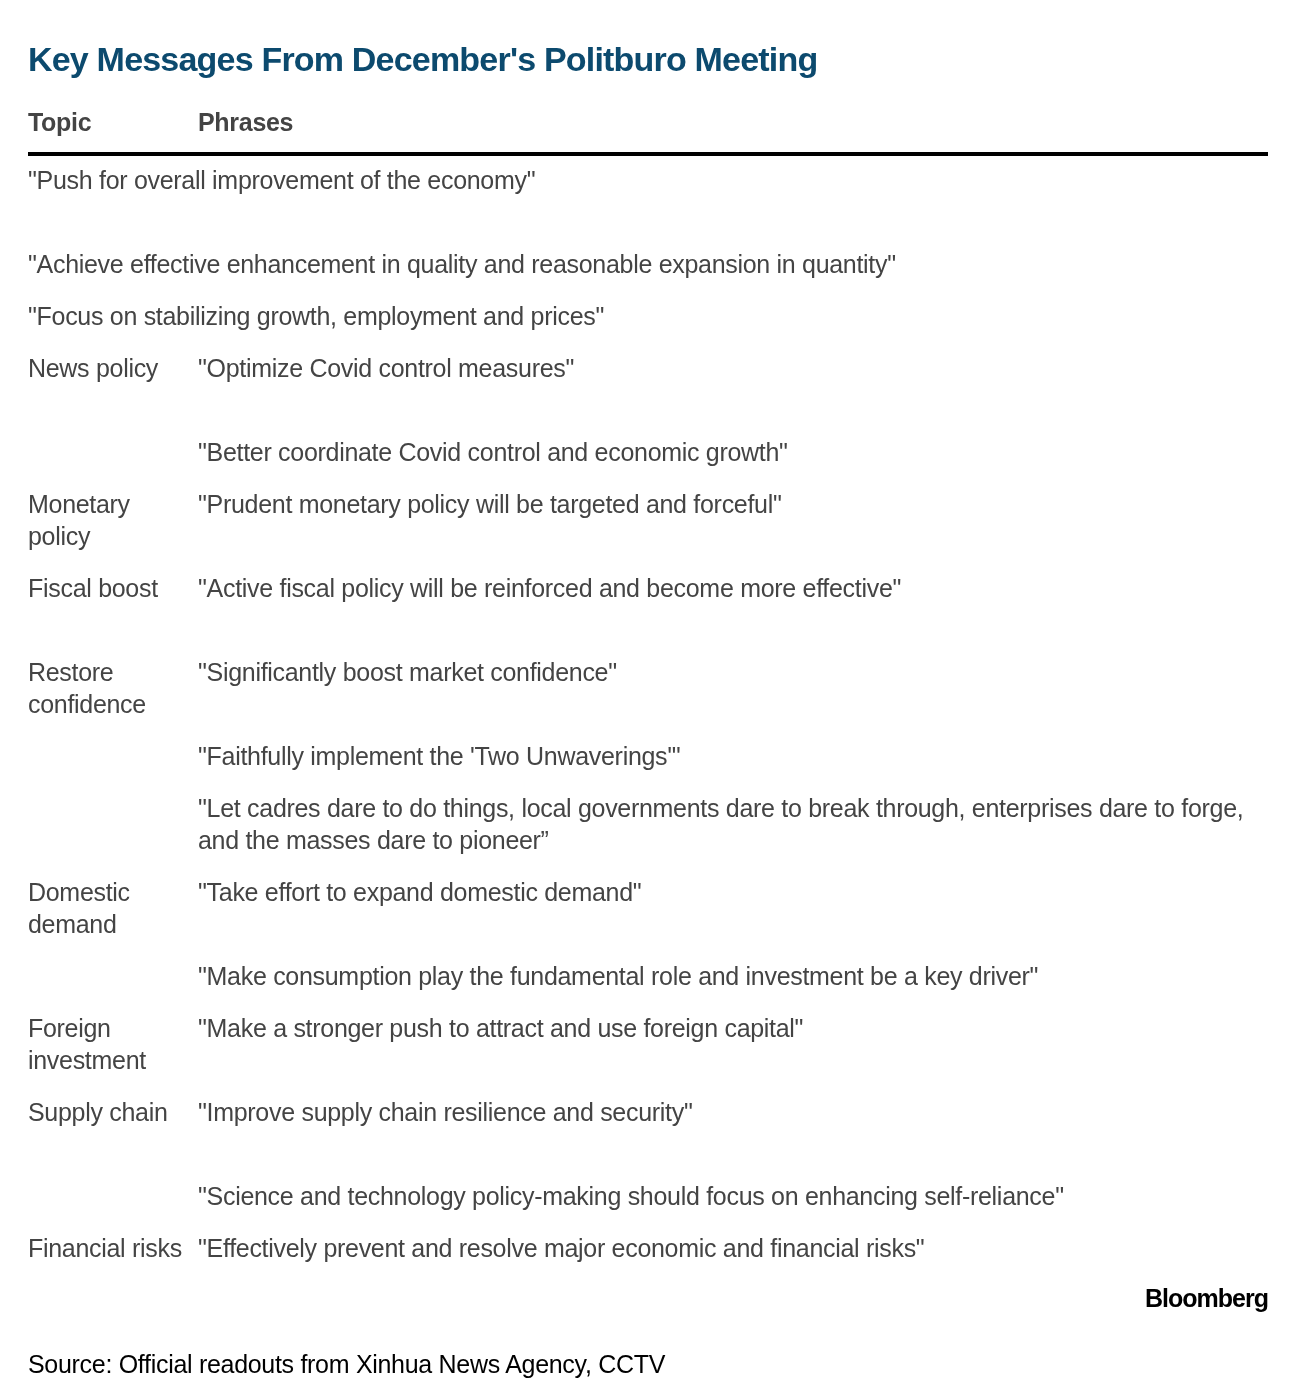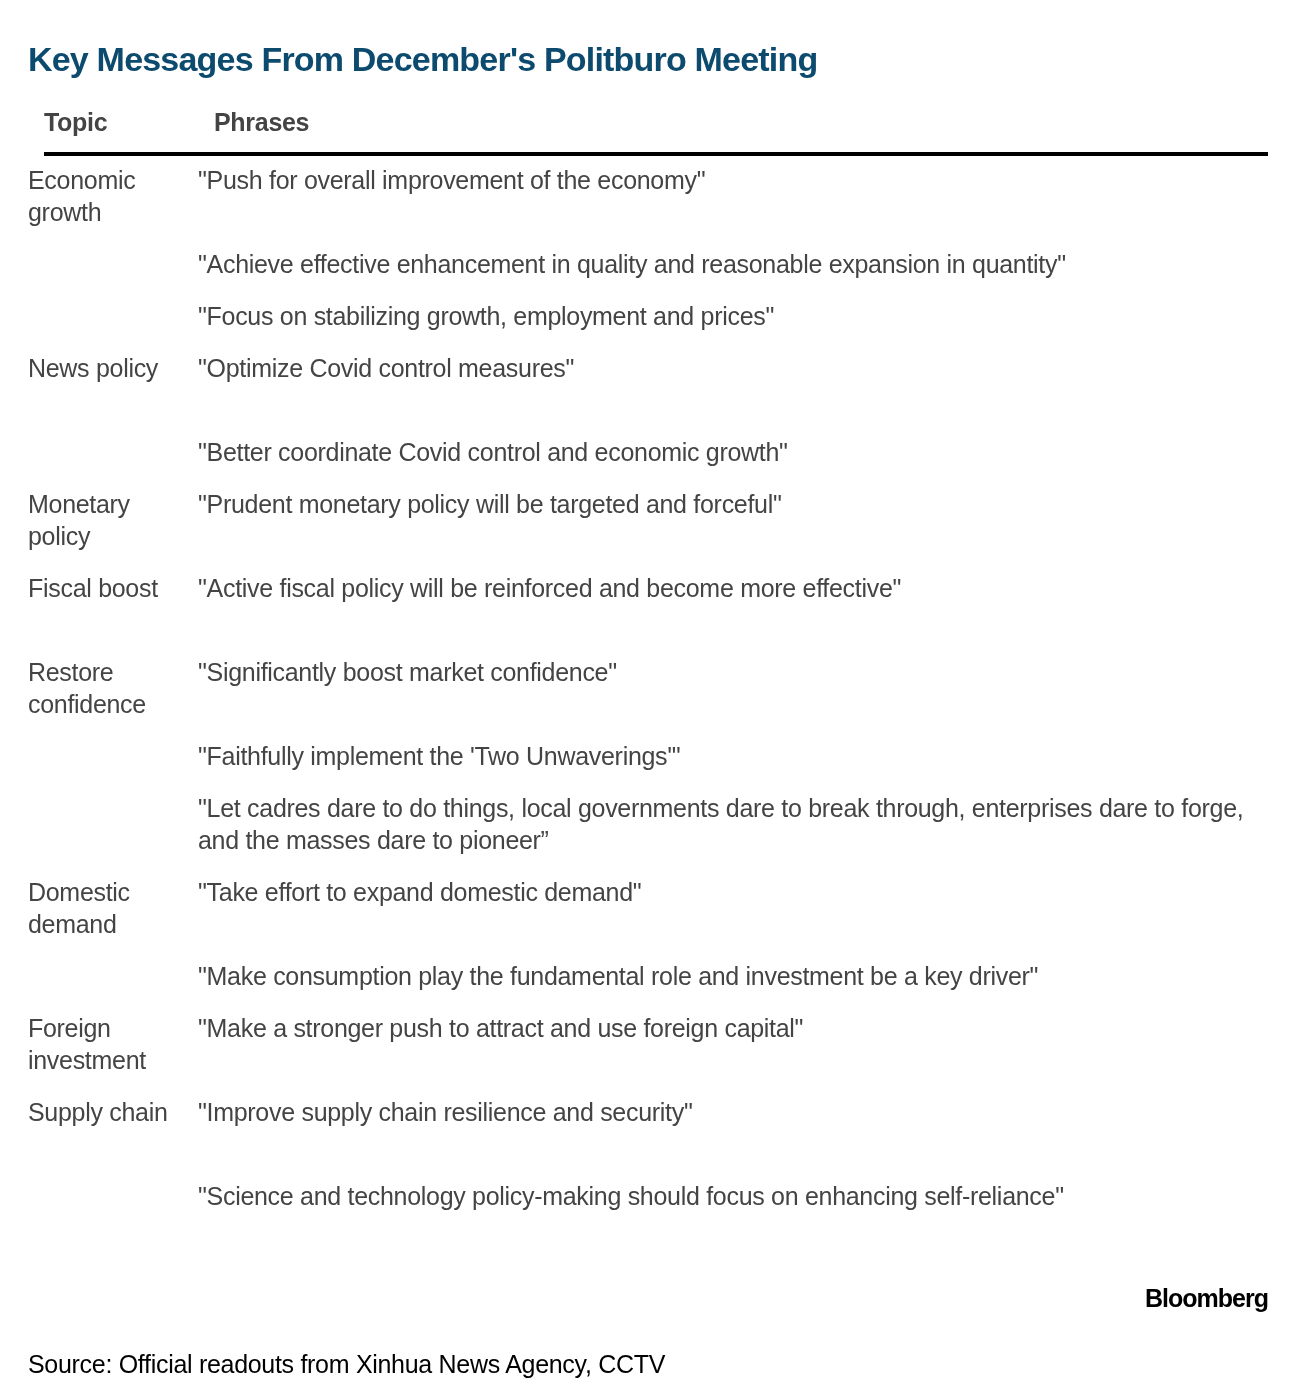--- a/index.html
+++ b/index.html
@@ -1,19 +1,19 @@
 <!DOCTYPE html>
 <html><head>
   <meta charset="utf-8">
   <style>
     html, body { margin: 0; padding: 0; background: #ffffff; }
     body { width: 1296px; height: 1386px; position: relative; overflow: hidden; font-family: "Liberation Sans", sans-serif; }
     .title { position: absolute; left: 28px; top: 40px; font-size: 34px; font-weight: bold; color: #0c4a6e; letter-spacing: -0.8px; margin: 0; }
     .table { position: absolute; left: 28px; top: 106px; width: 1240px; }
-    .thead { display: flex; height: 46px; border-bottom: 4px solid #000; margin-left: 16px; }
+    .thead { display: flex; height: 46px; border-bottom: 4px solid #000; }
     .th { font-size: 25px; font-weight: bold; color: #444; letter-spacing: -0.3px; padding-top: 2px; }
     .col-topic { width: 170px; flex: 0 0 170px; }
     .col-phrase { flex: 1; }
     .tbody { padding-top: 8px; }
     .group { display: flex; }
     .topic { font-size: 25px; color: #444; line-height: 32px; letter-spacing: -0.3px; }
     .phrases { flex: 1; }
     .phrase { font-size: 25px; color: #444; line-height: 32px; letter-spacing: -0.3px; margin-bottom: 20px; }
     .phrase.first-of-two-line-topic { min-height: 64px; }
     .source { position: absolute; left: 28px; top: 1330px; font-size: 25px; color: #000; letter-spacing: -0.3px; margin-top: 20px; }
@@ -24,21 +24,20 @@
 
 <h1 class="title">Key Messages From December's Politburo Meeting</h1>
 
 <div class="table">
   <div class="thead">
     <div class="th col-topic">Topic</div>
     <div class="th col-phrase">Phrases</div>
   </div>
   <div class="tbody" id="tbody">
       <div class="group">
-        <div class="topic col-topic">Economic growth</div>
         <div class="phrases col-phrase">
           <div class="phrase first-of-two-line-topic">"Push for overall improvement of the economy"</div>
           <div class="phrase">"Achieve effective enhancement in quality and reasonable expansion in quantity"</div>
           <div class="phrase">"Focus on stabilizing growth, employment and prices"</div>
         </div>
       </div>
       <div class="group">
         <div class="topic col-topic">News policy</div>
         <div class="phrases col-phrase">
           <div class="phrase first-of-two-line-topic">"Optimize Covid control measures"</div>
@@ -78,17 +77,23 @@
           <div class="phrase first-of-two-line-topic">"Make a stronger push to attract and use foreign capital"</div>
         </div>
       </div>
       <div class="group">
         <div class="topic col-topic">Supply chain</div>
         <div class="phrases col-phrase">
           <div class="phrase first-of-two-line-topic">"Improve supply chain resilience and security"</div>
           <div class="phrase">"Science and technology policy-making should focus on enhancing self-reliance"</div>
         </div>
       </div>
+      <div class="group">
+        <div class="topic col-topic">Financial risks</div>
+        <div class="phrases col-phrase">
+          <div class="phrase first-of-two-line-topic">"Effectively prevent and resolve major economic and financial risks"</div>
+        </div>
+      </div>
     </div>
 </div>
 
 <div class="source">Source: Official readouts from Xinhua News Agency, CCTV</div>
 <div class="logo">Bloomberg</div>
 
 </body></html>

